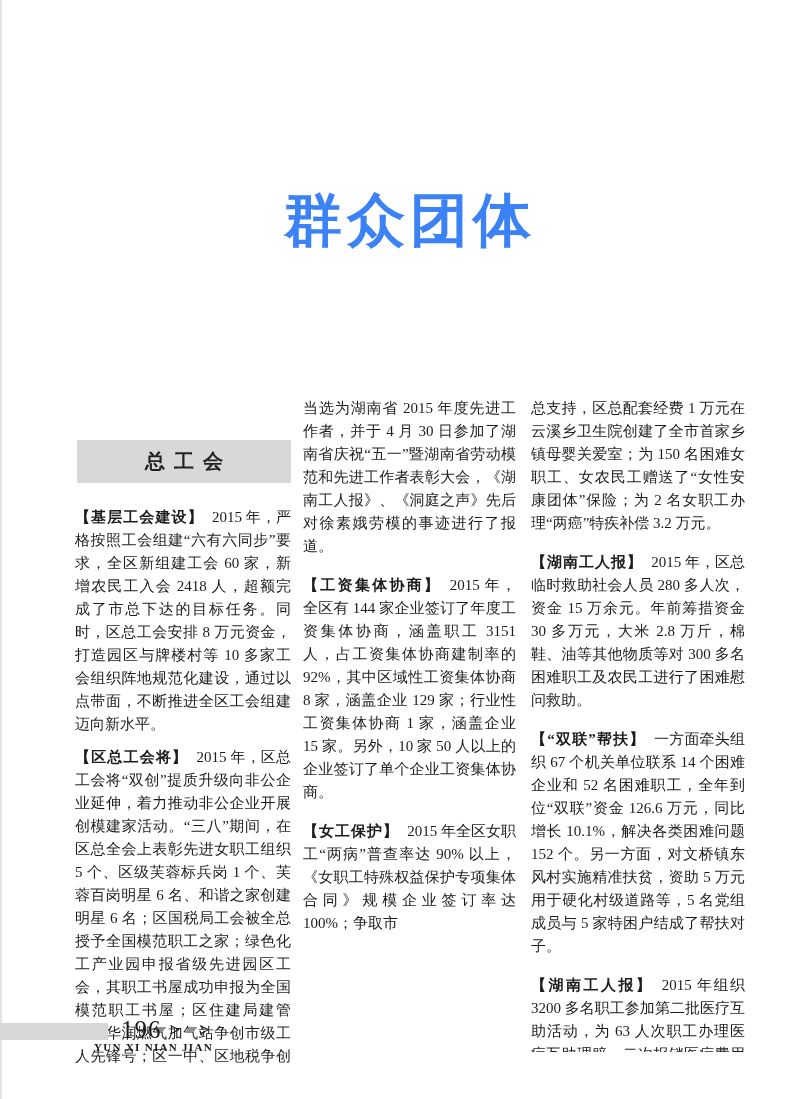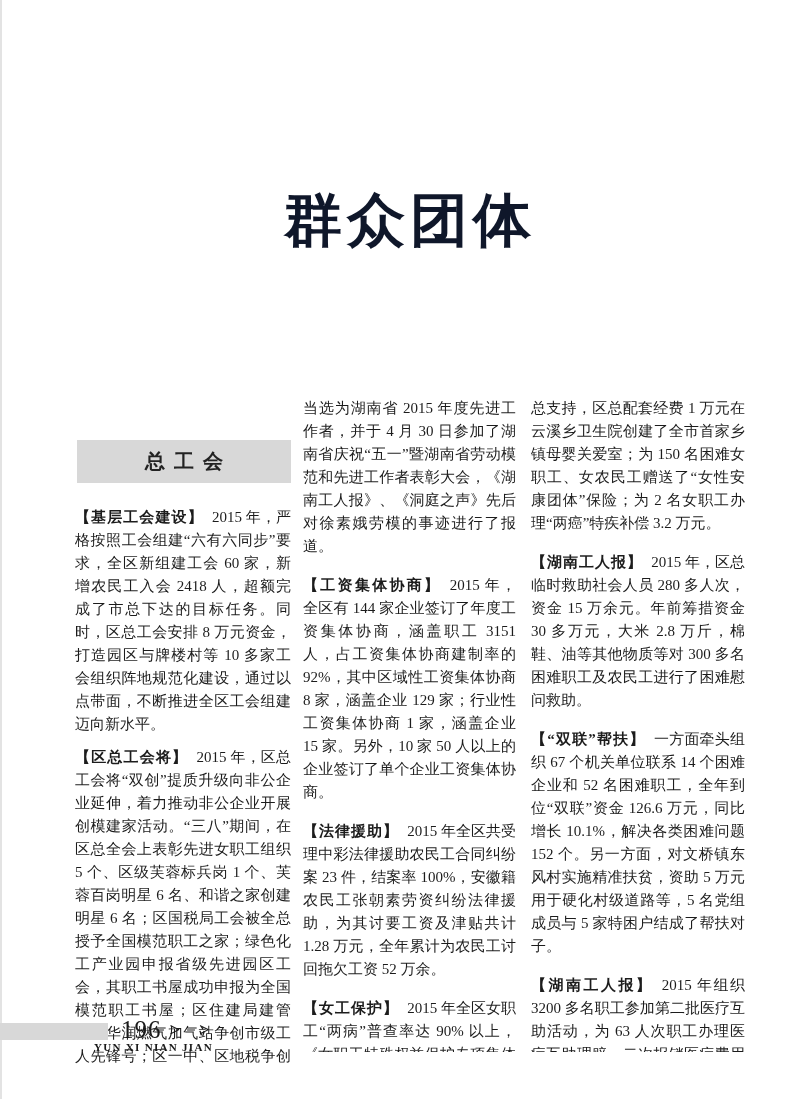--- a/index.html
+++ b/index.html
@@ -8,21 +8,21 @@
     font-family:"Liberation Serif","DejaVu Serif",serif;
     color:#1c1c1c; overflow:hidden;
   }
   .edge-left{
     position:absolute; left:0; top:0; width:2px; height:1099px;
     background:#e3e3e3;
   }
   .chapter-title{
     position:absolute; left:75px; top:182px; width:670px; margin:0;
     text-align:center; font-size:58px; font-weight:bold; letter-spacing:5px;
-    color:#0f172a; white-space:nowrap;
+    color:#3b82f6; white-space:nowrap;
   }
   .col{
     position:absolute; font-size:15px; line-height:23px;
     text-align:justify; overflow:hidden;margin-top:12px;
   }
   .col1{ left:75px;  top:428px; width:216px; height:630px; }
   .col2{ left:303px; top:385px; width:213px; height:655px; }
   .col3{ left:531px; top:385px; width:214px; height:655px; }
   .section-box{
     height:43px; line-height:43px; margin:0 0 23px 2px; background:#d8d8d8;
@@ -64,21 +64,20 @@
     </div>
     <div>
         <p class="para"><b class="head">【基层工会建设】</b><span>2015 年，严格按照工会组建“六有六同步”要求，全区新组建工会 60 家，新增农民工入会 2418 人，超额完成了市总下达的目标任务。同时，区总工会安排 8 万元资金，打造园区与牌楼村等 10 多家工会组织阵地规范化建设，通过以点带面，不断推进全区工会组建迈向新水平。</span></p>
         <p class="para"><b class="head">【区总工会将】</b><span>2015 年，区总工会将“双创”提质升级向非公企业延伸，着力推动非公企业开展创模建家活动。“三八”期间，在区总全会上表彰先进女职工组织 5 个、区级芙蓉标兵岗 1 个、芙蓉百岗明星 6 名、和谐之家创建明星 6 名；区国税局工会被全总授予全国模范职工之家；绿色化工产业园申报省级先进园区工会，其职工书屋成功申报为全国模范职工书屋；区住建局建管站、华润燃气加气站争创市级工人先锋号；区一中、区地税争创省级模范职工之家。同时，大力倡导劳模精神，区福利院院长徐素娥</span></p>
       </div>
   </div>
 
   <div class="col col2">
       <p class="para"><span>当选为湖南省 2015 年度先进工作者，并于 4 月 30 日参加了湖南省庆祝“五一”暨湖南省劳动模范和先进工作者表彰大会，《湖南工人报》、《洞庭之声》先后对徐素娥劳模的事迹进行了报道。</span></p>
       <p class="para"><b class="head">【工资集体协商】</b><span>2015 年，全区有 144 家企业签订了年度工资集体协商，涵盖职工 3151 人，占工资集体协商建制率的 92%，其中区域性工资集体协商 8 家，涵盖企业 129 家；行业性工资集体协商 1 家，涵盖企业 15 家。另外，10 家 50 人以上的企业签订了单个企业工资集体协商。</span></p>
-      <p class="para"><b class="head">【法律援助】</b><span>2015 年全区共受理中彩法律援助农民工合同纠纷案 23 件，结案率 100%，安徽籍农民工张朝素劳资纠纷法律援助，为其讨要工资及津贴共计 1.28 万元，全年累计为农民工讨回拖欠工资 52 万余。</span></p>
       <p class="para"><b class="head">【女工保护】</b><span>2015 年全区女职工“两病”普查率达 90% 以上，《女职工特殊权益保护专项集体合同》规模企业签订率达 100%；争取市</span></p>
     </div>
 
   <div class="col col3">
       <p class="para"><span>总支持，区总配套经费 1 万元在云溪乡卫生院创建了全市首家乡镇母婴关爱室；为 150 名困难女职工、女农民工赠送了“女性安康团体”保险；为 2 名女职工办理“两癌”特疾补偿 3.2 万元。</span></p>
       <p class="para"><b class="head">【湖南工人报】</b><span>2015 年，区总临时救助社会人员 280 多人次，资金 15 万余元。年前筹措资金 30 多万元，大米 2.8 万斤，棉鞋、油等其他物质等对 300 多名困难职工及农民工进行了困难慰问救助。</span></p>
       <p class="para"><b class="head">【“双联”帮扶】</b><span>一方面牵头组织 67 个机关单位联系 14 个困难企业和 52 名困难职工，全年到位“双联”资金 126.6 万元，同比增长 10.1%，解决各类困难问题 152 个。另一方面，对文桥镇东风村实施精准扶贫，资助 5 万元用于硬化村级道路等，5 名党组成员与 5 家特困户结成了帮扶对子。</span></p>
       <p class="para"><b class="head">【湖南工人报】</b><span>2015 年组织 3200 多名职工参加第二批医疗互助活动，为 63 人次职工办理医疗互助理赔，二次报销医疗费用 3.7 万元。</span></p>
     </div>
 

